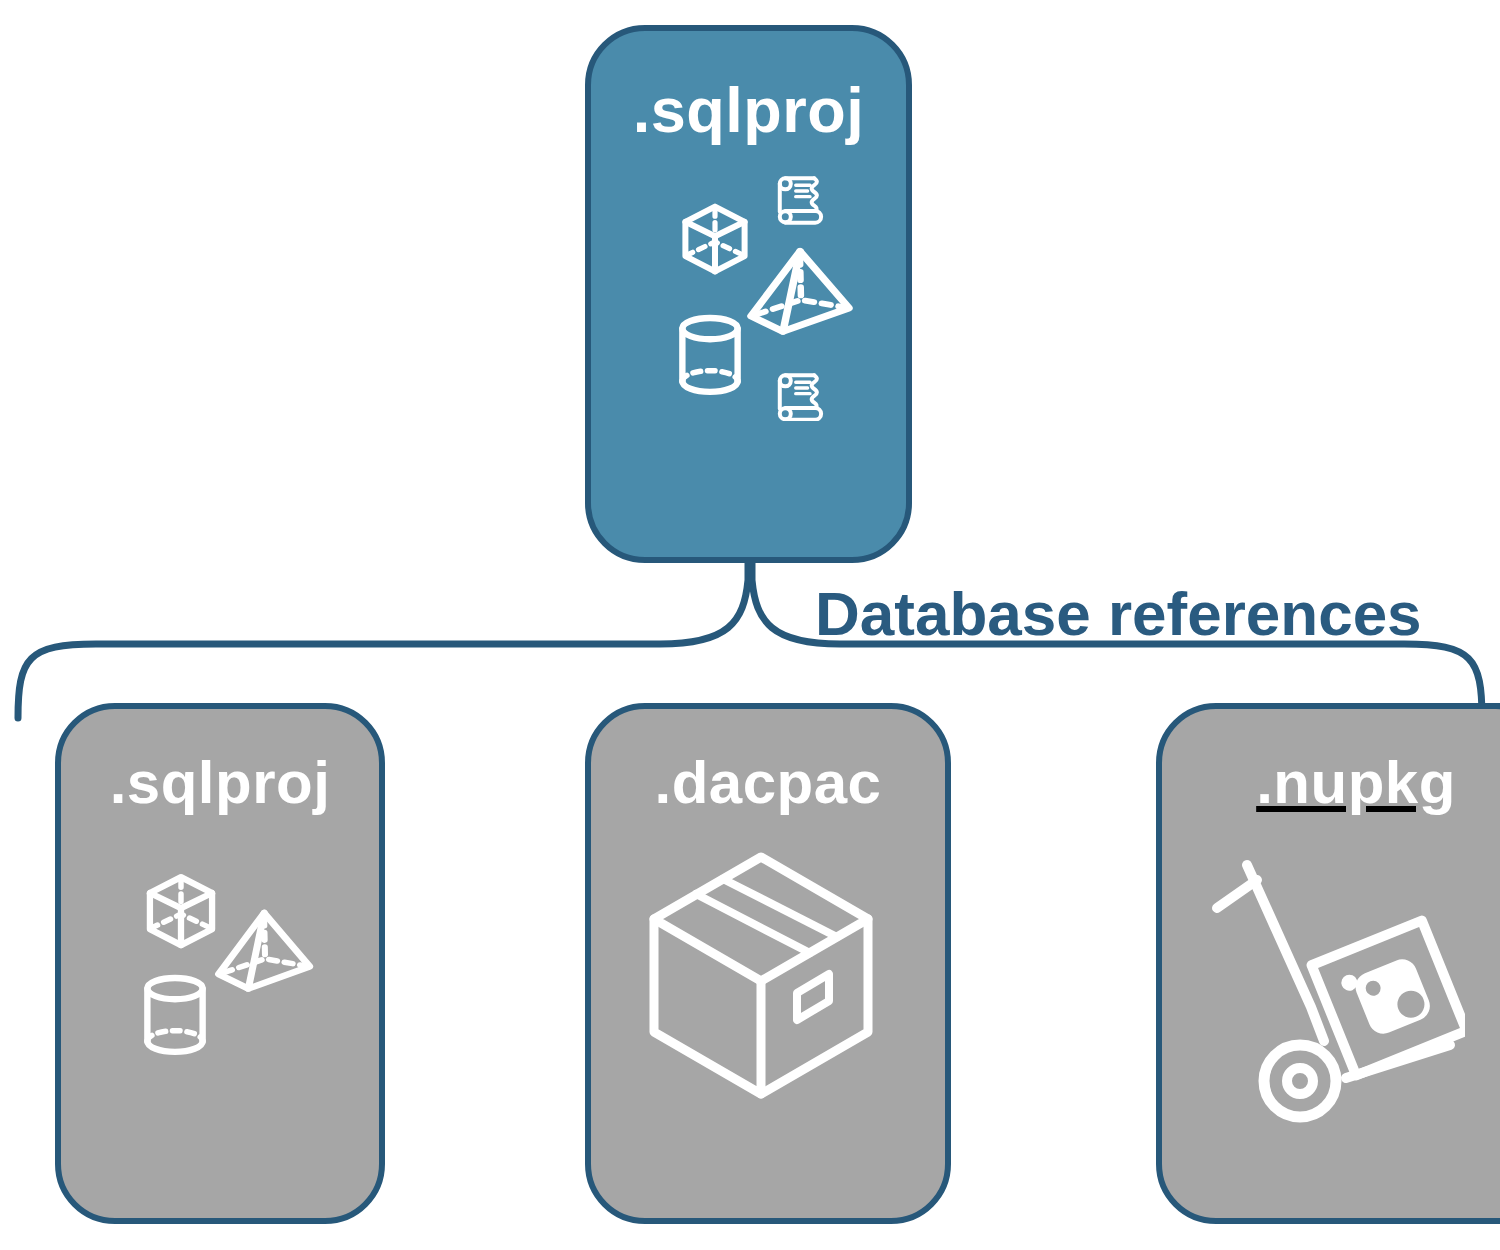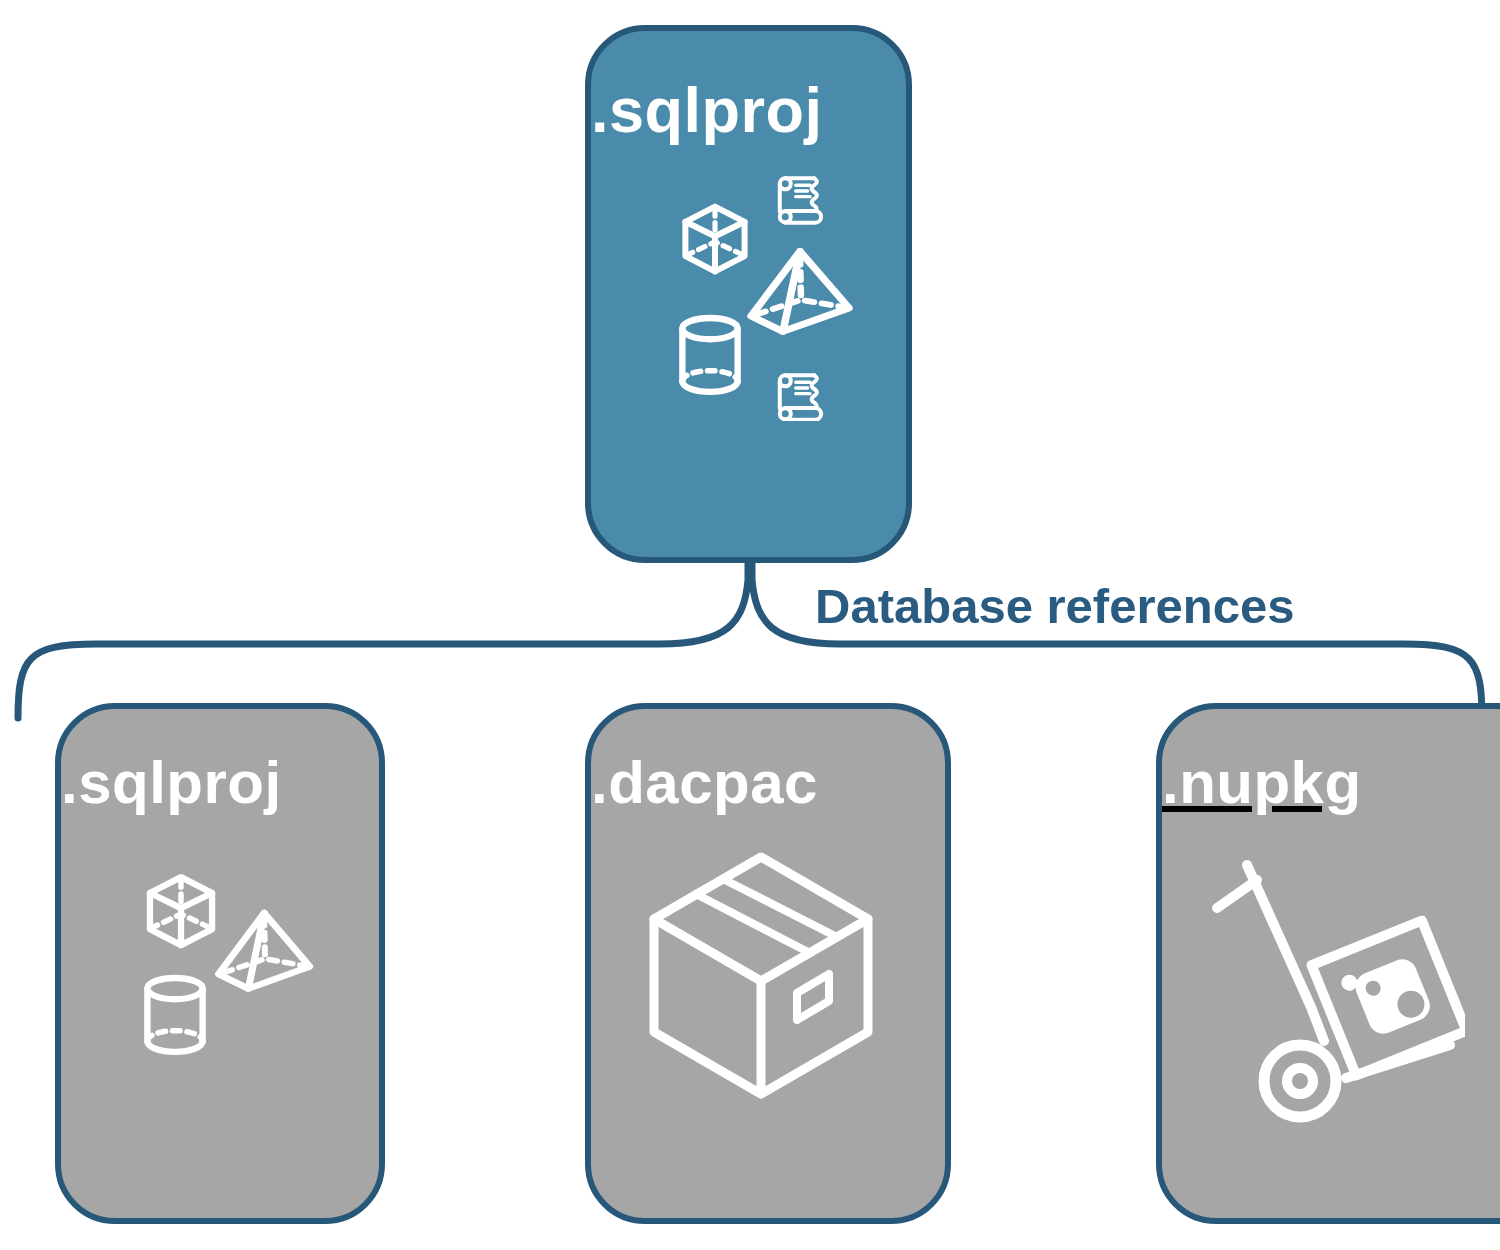--- a/index.html
+++ b/index.html
@@ -14,30 +14,30 @@
     position:absolute;
     border:6px solid var(--outline,#27587a);
     border-radius:60px;
   }
   .node-root  { left:585px; top:25px;  width:327px; height:538px; background:var(--root-fill,#4a8bab); }
   .node-child { top:703px; height:521px; background:var(--child-fill,#a6a6a6); }
   #child-sqlproj { left:55px;   width:330px; }
   #child-dacpac  { left:585px;  width:366px; }
   #child-nupkg   { left:1156px; width:400px;text-decoration:underline; }
   .node-label {
-    margin-top:42px; 
+    margin-top:42px; text-align:center;
     font-weight:700; font-size:60px; line-height:1.05;
     color:var(--label-text,#ffffff); letter-spacing:0.5px;
   }
   .node-root .node-label { margin-top:46px; font-size:63px; }
   .icon-art { position:absolute; }
   .brace-svg { position:absolute; left:0; top:0; pointer-events:none; }
   .connector-label {
     position:absolute; left:815px; top:578px;
-    font-size:49px; font-weight:700;
+    font-size:62px; font-weight:700;
     color:var(--connector-text,#2a5b80);
     white-space:nowrap;
   }
   .ln { stroke:var(--icon-stroke,#ffffff); fill:none; stroke-linecap:round; stroke-linejoin:round; }
   .dash { stroke-dasharray:9 8; }
   .brace-path { stroke:var(--outline,#27587a); fill:none; stroke-linecap:round; stroke-linejoin:round; }
   .hole { fill:var(--child-fill,#a6a6a6); }
   .fillwhite { fill:var(--icon-stroke,#ffffff); }
   .defs-holder { position:absolute; width:0; height:0; overflow:hidden; }
 </style>

